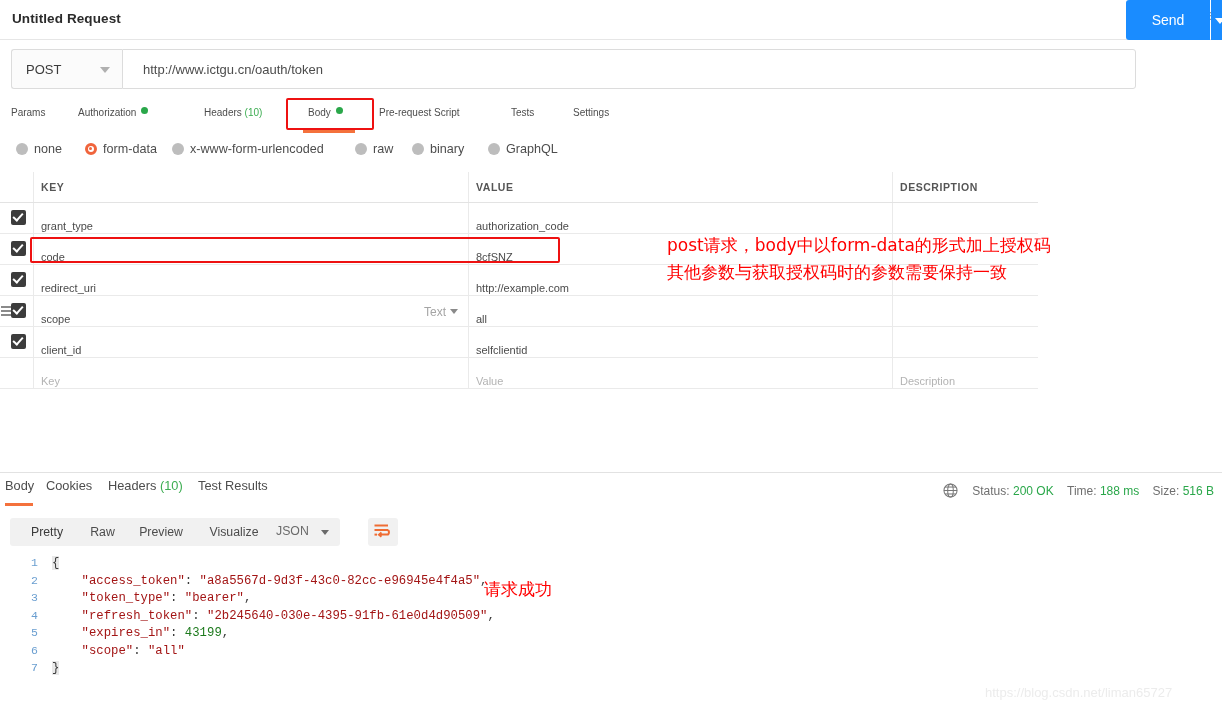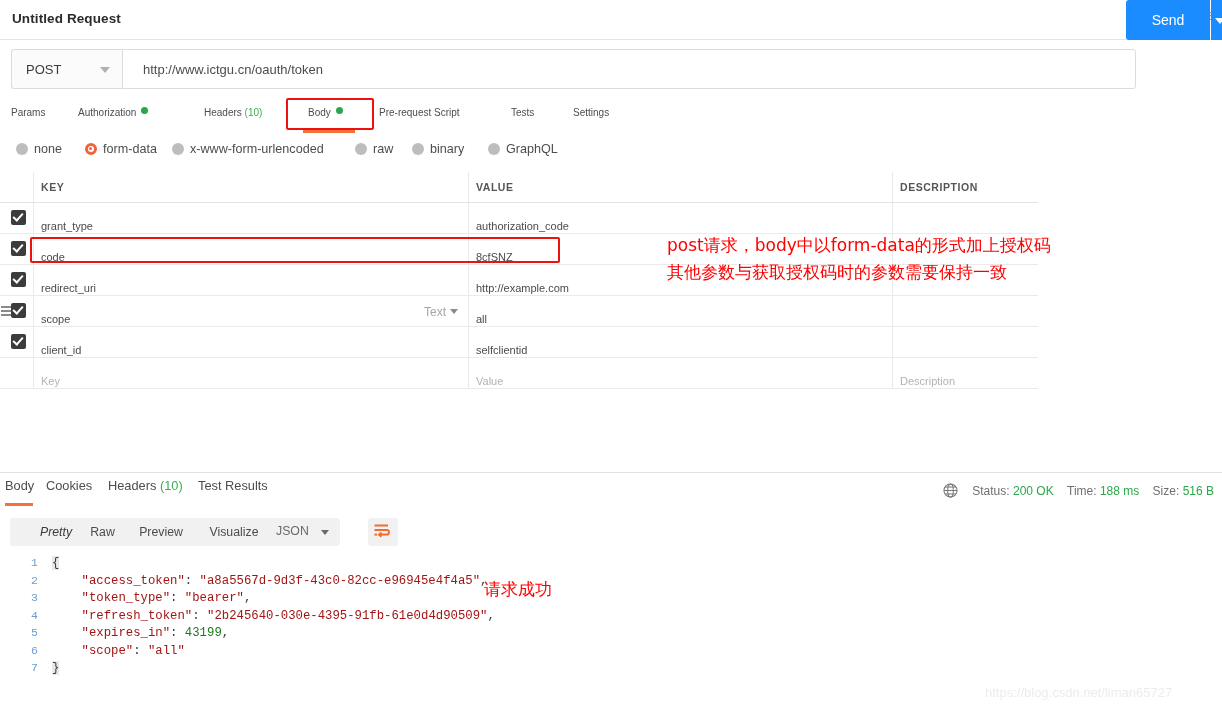--- a/index.html
+++ b/index.html
@@ -395,21 +395,21 @@
       <line x1="2" y1="11.7" x2="14" y2="11.7" stroke="#777" stroke-width="1.1"></line>
     </svg><span>Status:</span>
     <span class="g">200 OK</span>
     &nbsp;&nbsp;&nbsp;<span>Time:</span>
     <span class="g">188 ms</span>
     &nbsp;&nbsp;&nbsp;<span>Size:</span>
     <span class="g">516 B</span>
   </div>
 
   <div class="pt-group" style="left: 10px; width: 267px;">
-      <div class="pt-btn first" style="left: 16px; width: 60px; text-align: center; font-style: italic;">Pretty</div>
+      <div class="pt-btn first" style="left: 7px; width: 60px; text-align: center;">Pretty</div>
       <div class="pt-btn" style="left: 70px; width: 45px; text-align: center;">Raw</div>
       <div class="pt-btn" style="left: 118px; width: 66px; text-align: center;">Preview</div>
       <div class="pt-btn" style="left: 187px; width: 74px; text-align: center;">Visualize</div>
     </div>
   <div class="json-group">
     <span class="json-lbl">JSON</span>
     <span class="json-caret"></span>
   </div>
   <div class="wrap-btn">
     <svg width="18" height="16" viewBox="0 0 18 16" style="position:absolute;left:6px;top:6px;">

